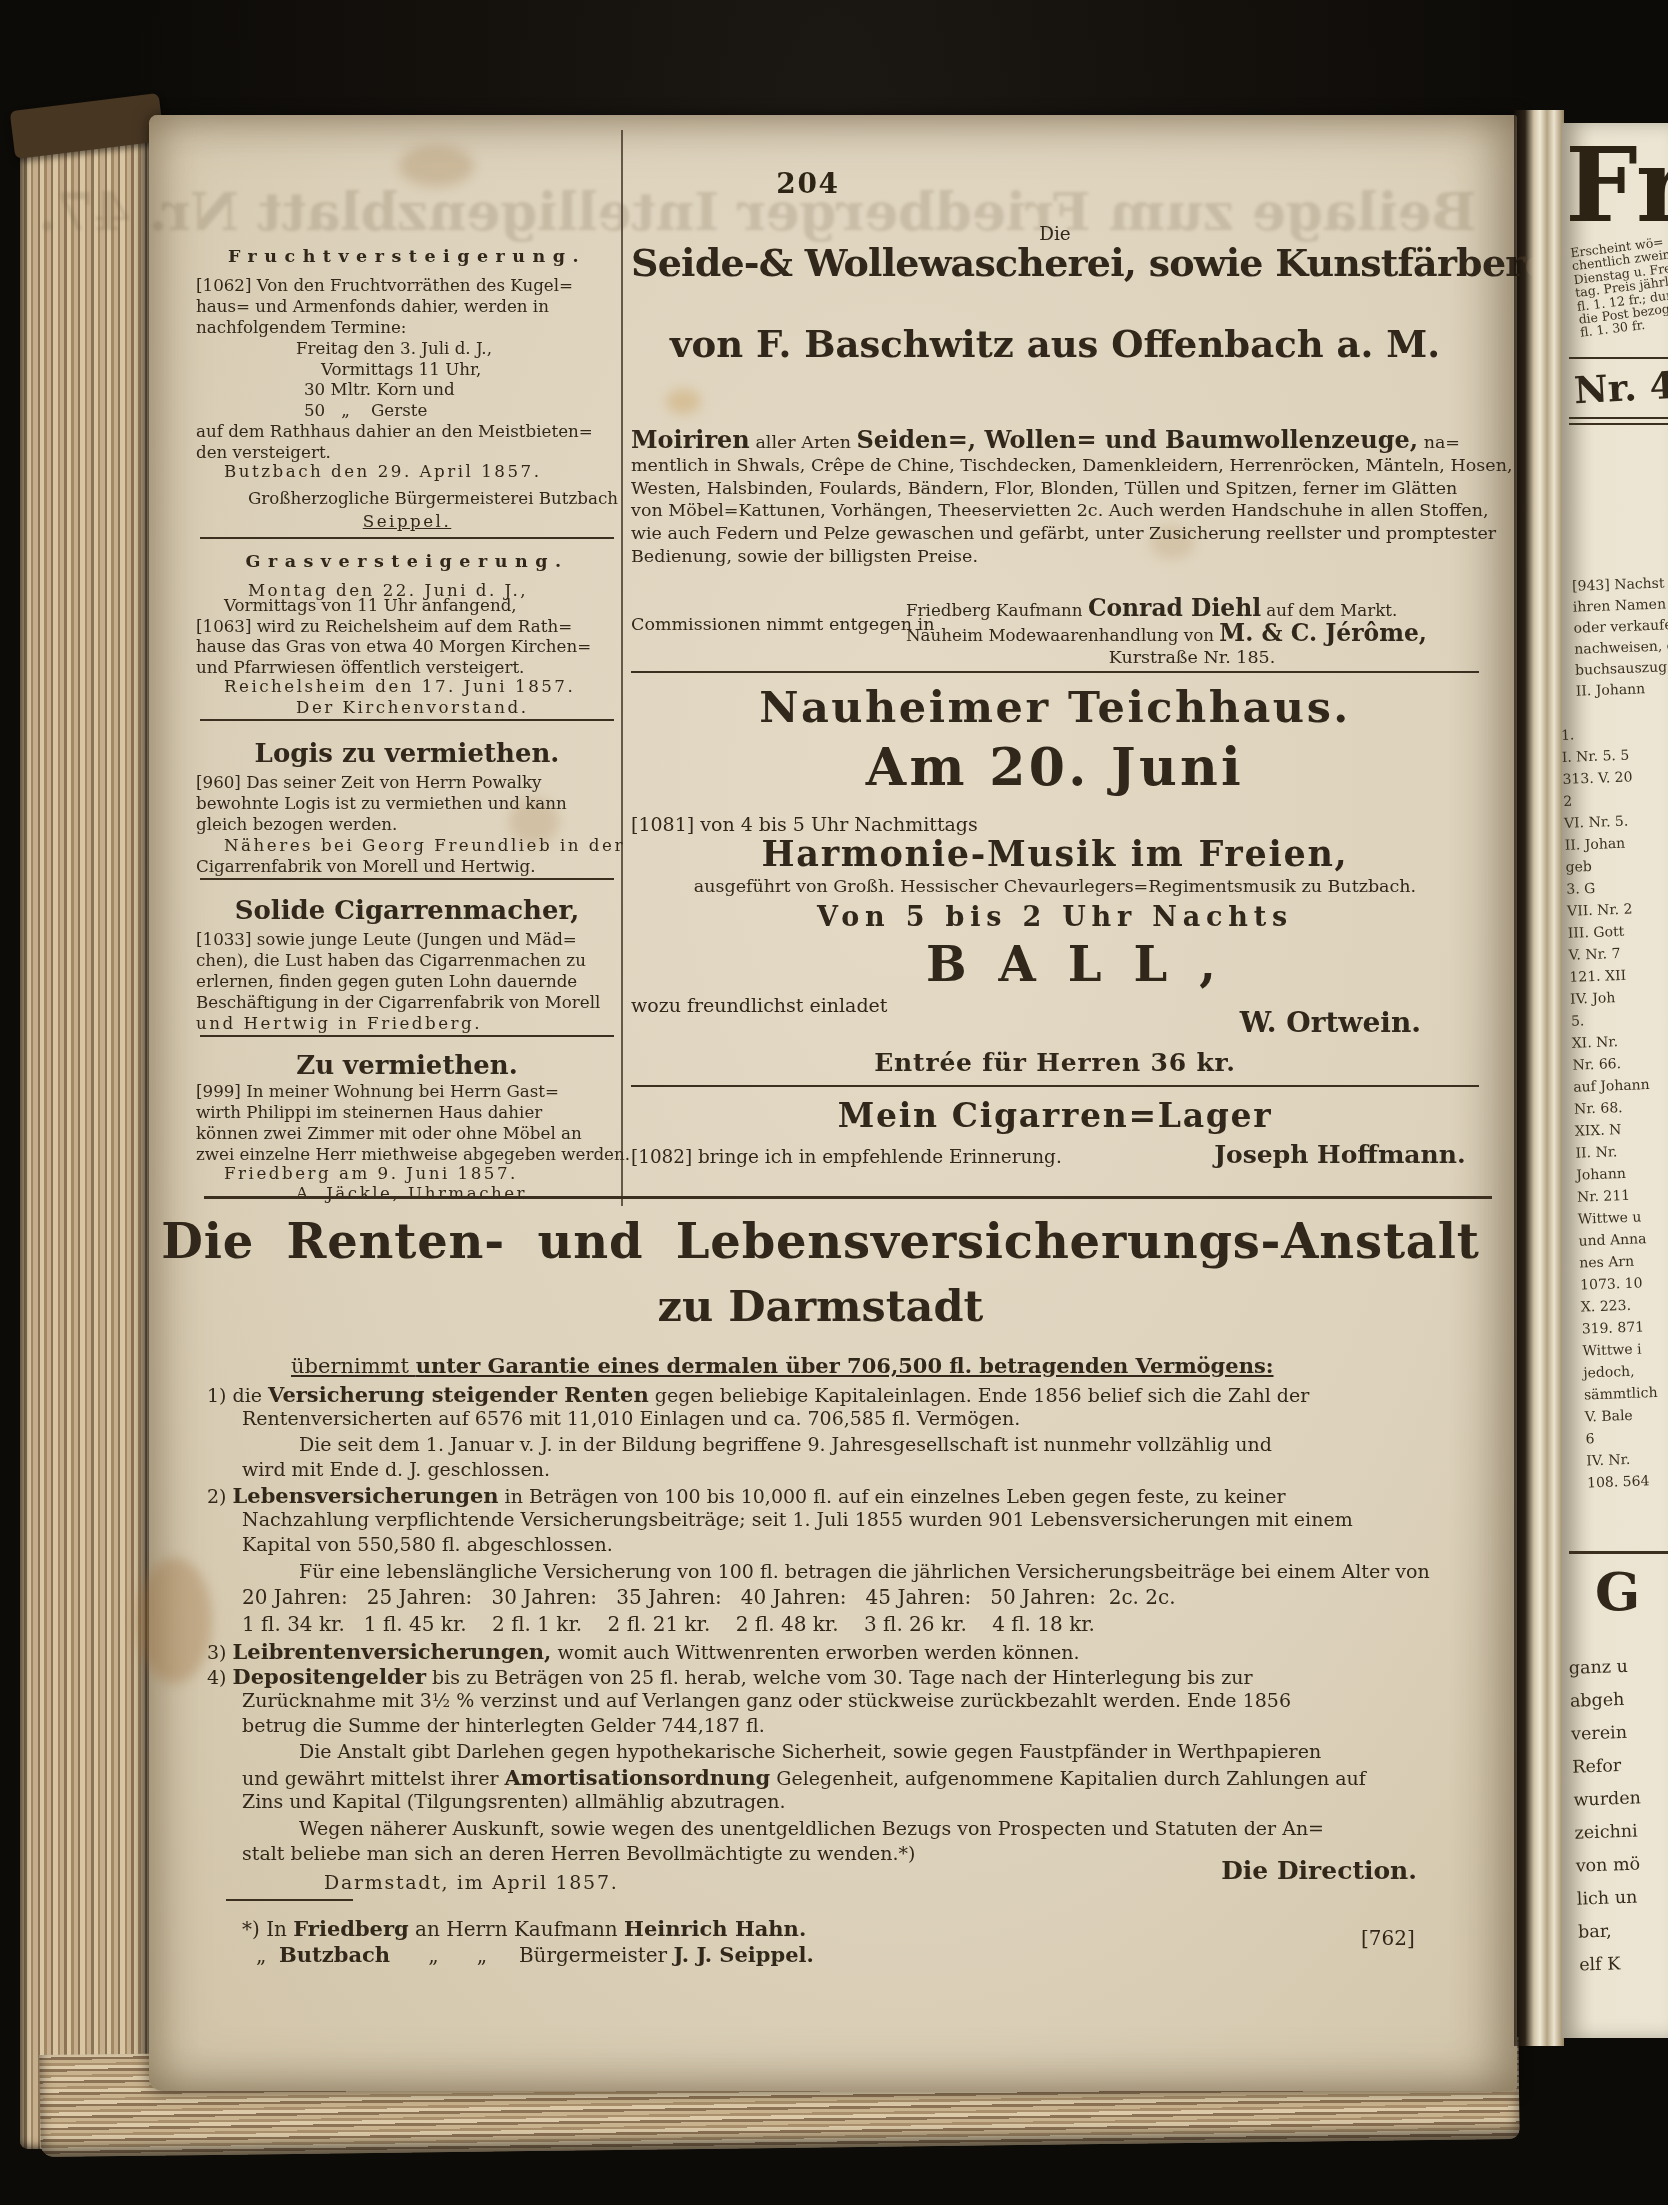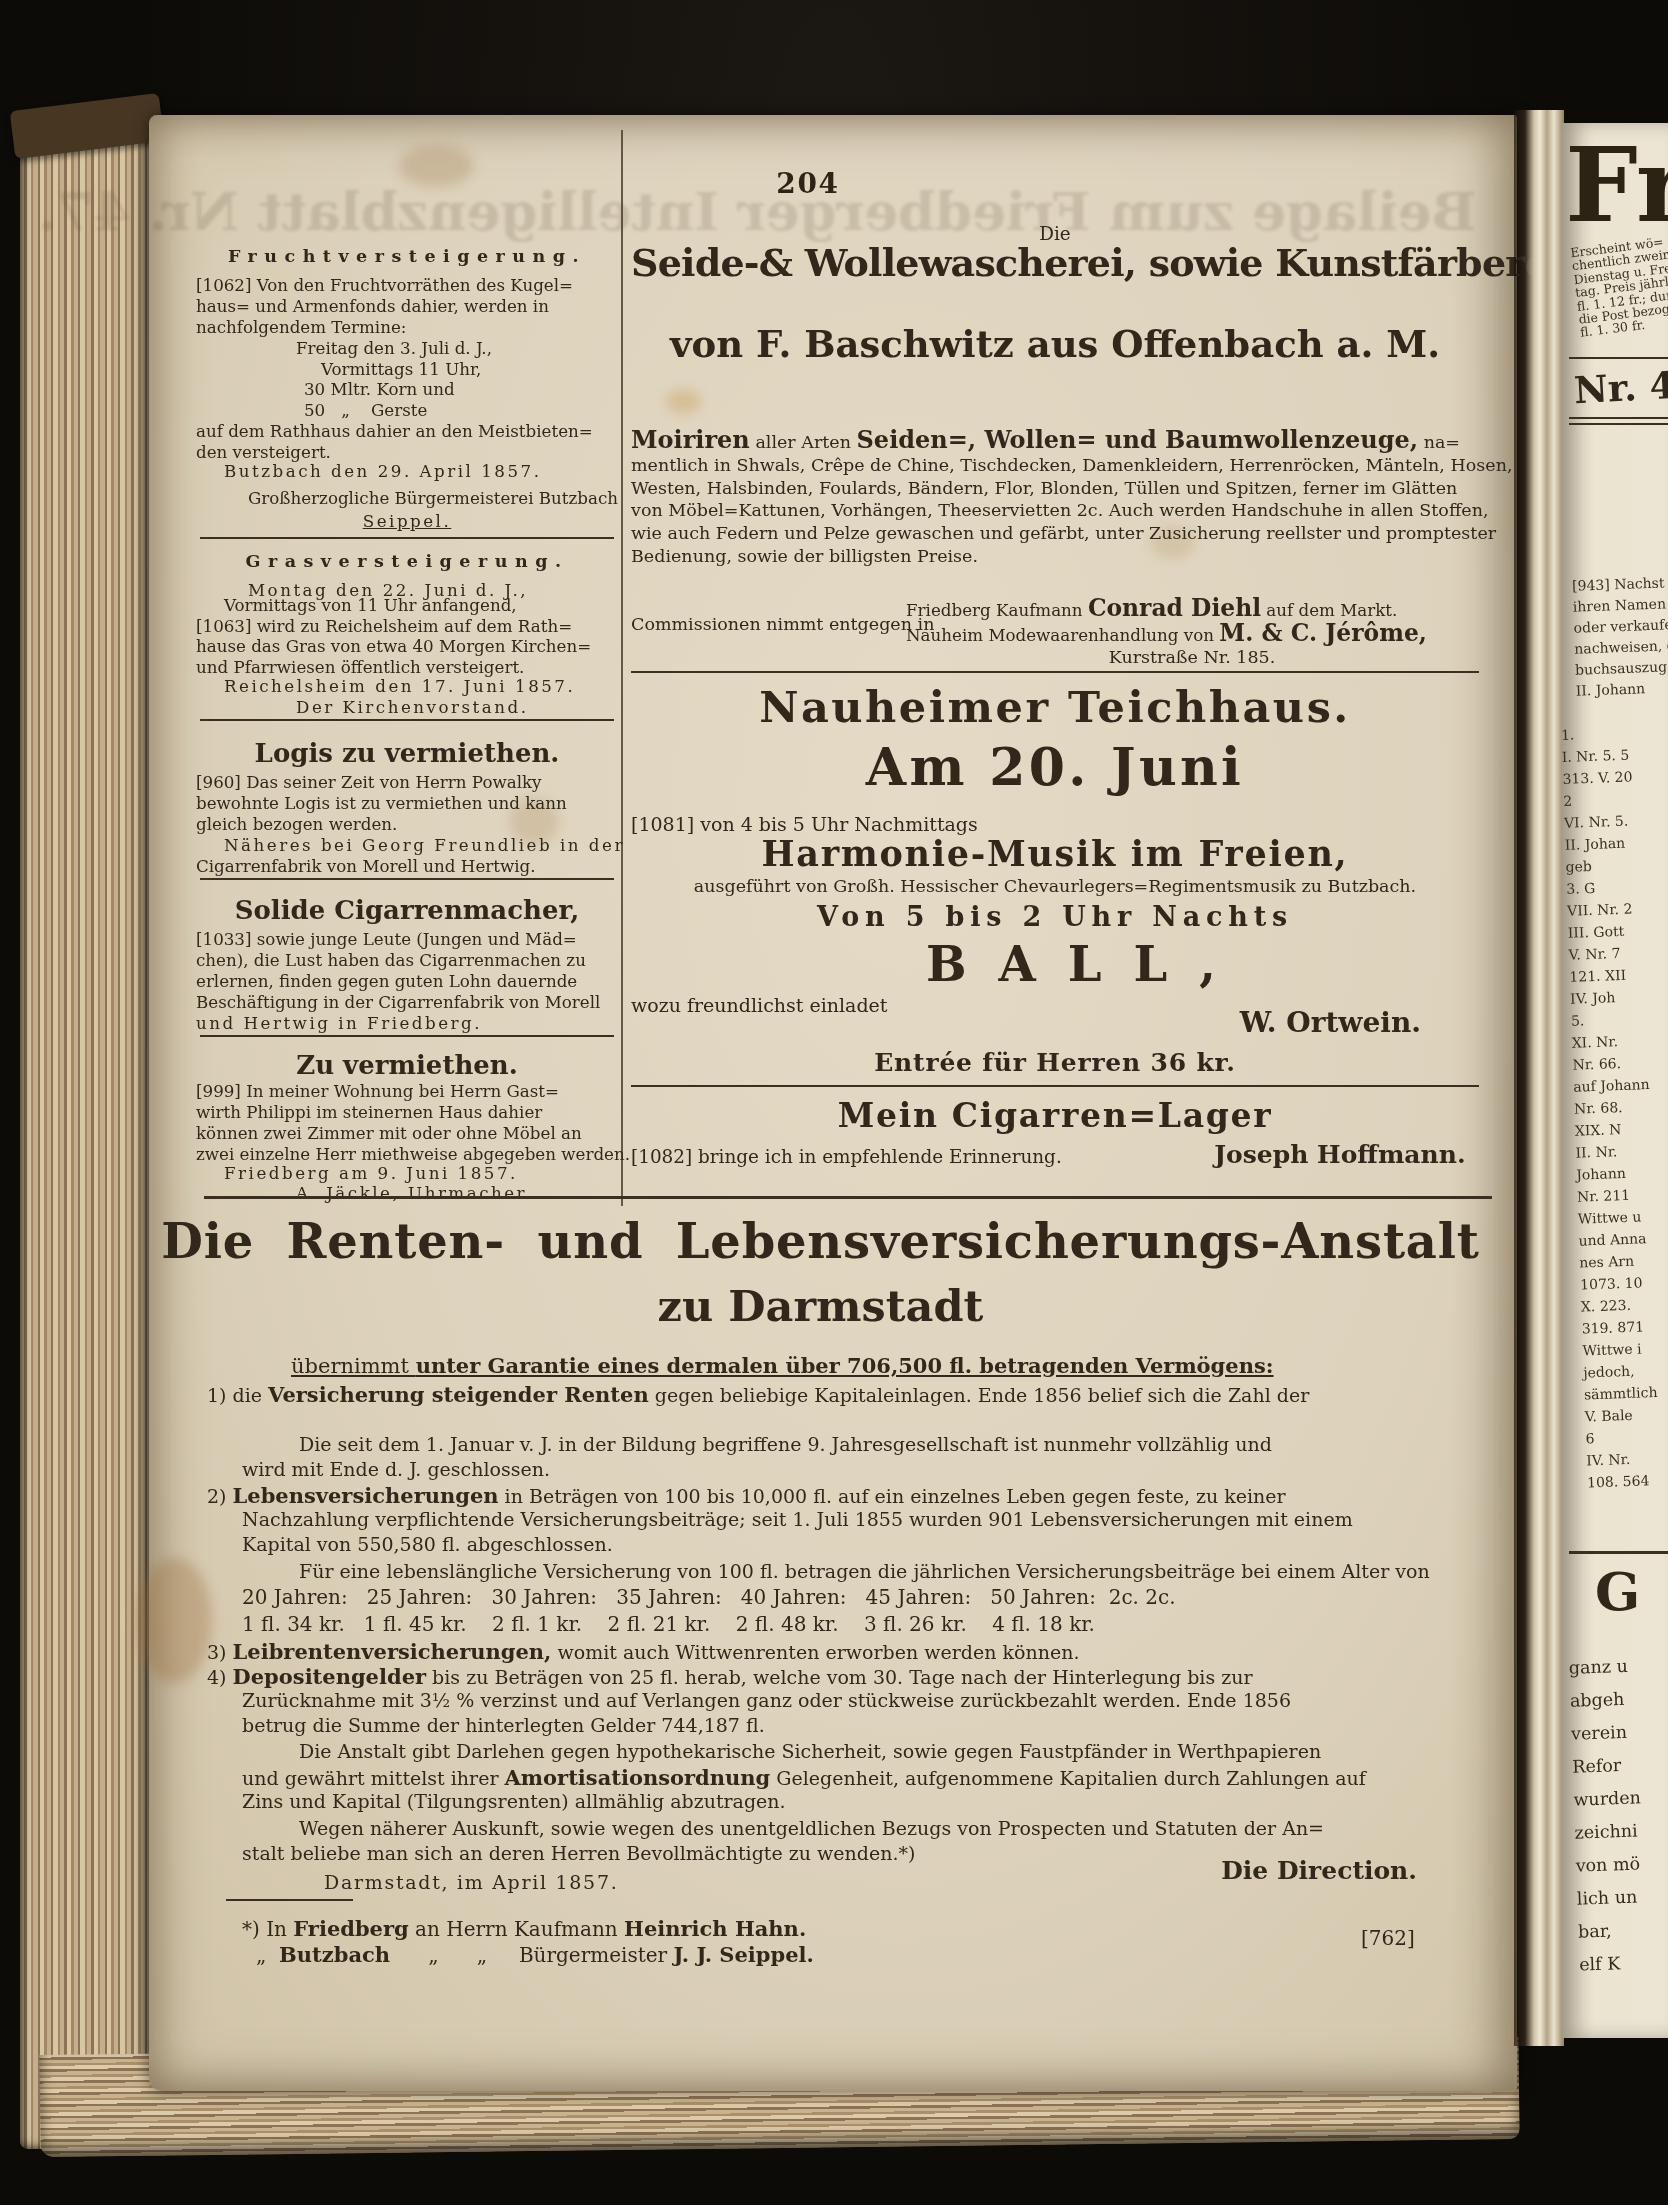--- a/index.html
+++ b/index.html
@@ -193,20 +193,21 @@
     </div>
 
     <div class="inssec">
       <div class="rule" style="top:1081px;left:55px;width:1288px;height:2.5px;"></div>
       <div class="ins-title" style="top:1098px;">Die Renten- und Lebensversicherungs-Anstalt</div>
       <div class="ins-sub" style="top:1166px;">zu Darmstadt</div>
 
       <div class="il" style="top:1238px;left:142px;font-size:21px;text-decoration:underline;"><span>übernimmt </span><span class="ib">unter Garantie eines dermalen über 706,500 fl. betragenden Vermögens:</span></div>
 
       <div class="il n" style="top:1267px;"><span>1) die </span><span class="ib">Versicherung steigender Renten</span><span> gegen beliebige Kapitaleinlagen.  Ende 1856 belief sich die Zahl der</span></div>
+      <div class="il w" style="top:1292px;">Rentenversicherten auf 6576 mit 11,010 Einlagen und ca. 706,585 fl. Vermögen.</div>
       <div class="il p" style="top:1318px;">Die seit dem 1. Januar v. J. in der Bildung begriffene 9. Jahresgesellschaft ist nunmehr vollzählig und</div>
       <div class="il w" style="top:1343px;">wird mit Ende d. J. geschlossen.</div>
       <div class="il n" style="top:1368px;"><span>2) </span><span class="ib">Lebensversicherungen</span><span> in Beträgen von 100 bis 10,000 fl. auf ein einzelnes Leben gegen feste, zu keiner</span></div>
       <div class="il w" style="top:1393px;">Nachzahlung verpflichtende Versicherungsbeiträge; seit 1. Juli 1855 wurden 901 Lebensversicherungen mit einem</div>
       <div class="il w" style="top:1418px;">Kapital von 550,580 fl. abgeschlossen.</div>
       <div class="il p" style="top:1445px;">Für eine lebenslängliche Versicherung von 100 fl. betragen die jährlichen Versicherungsbeiträge bei einem Alter von</div>
       <div class="il w pre bigrow" style="top:1470px;">20 Jahren:   25 Jahren:   30 Jahren:   35 Jahren:   40 Jahren:   45 Jahren:   50 Jahren:  2c. 2c.</div>
       <div class="il w pre bigrow" style="top:1497px;">1 fl. 34 kr.   1 fl. 45 kr.    2 fl. 1 kr.    2 fl. 21 kr.    2 fl. 48 kr.    3 fl. 26 kr.    4 fl. 18 kr.</div>
       <div class="il n" style="top:1524px;"><span>3) </span><span class="ib">Leibrentenversicherungen,</span><span> womit auch Wittwenrenten erworben werden können.</span></div>
       <div class="il n" style="top:1549px;"><span>4) </span><span class="ib">Depositengelder</span><span> bis zu Beträgen von 25 fl. herab, welche vom 30. Tage nach der Hinterlegung bis zur</span></div>

